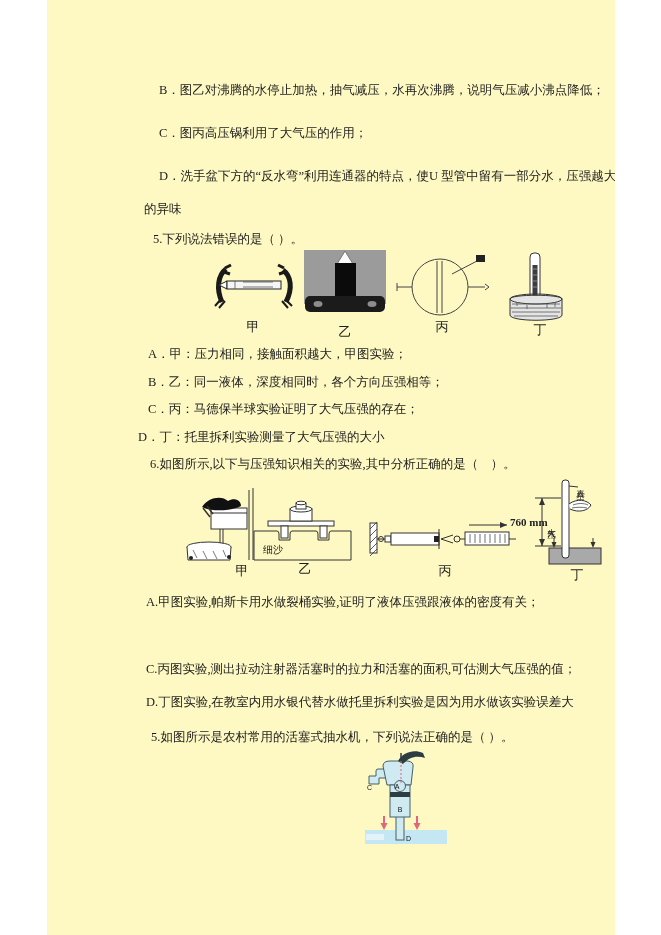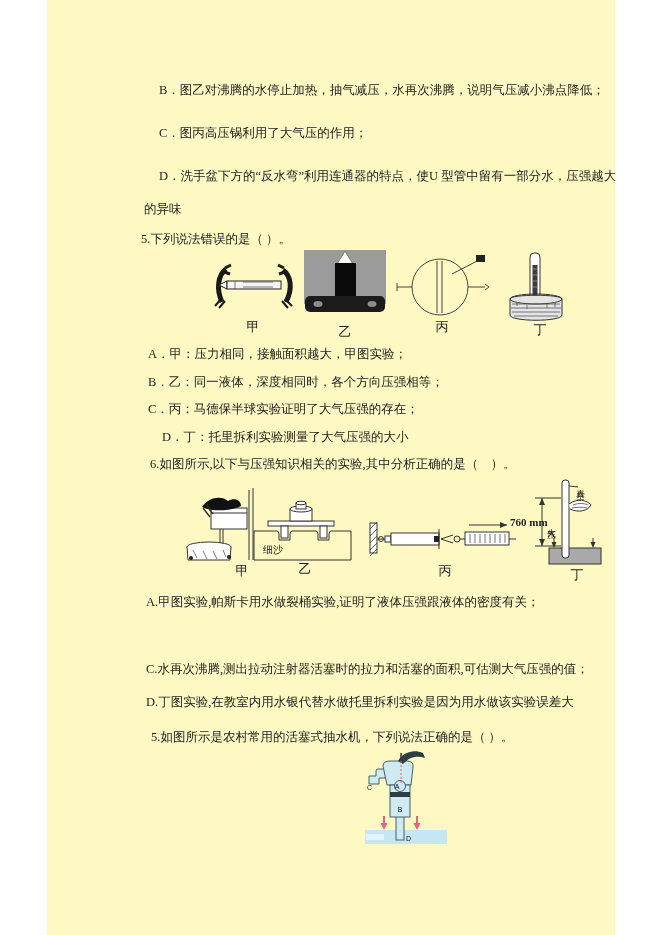--- a/index.html
+++ b/index.html
@@ -16,21 +16,21 @@
 </head>
 <body>
 
 <div id="page">
 
   <div class="t" style="left:112px;top:82px">B．图乙对沸腾的水停止加热，抽气减压，水再次沸腾，说明气压减小沸点降低；</div>
   <div class="t" style="left:112px;top:125px">C．图丙高压锅利用了大气压的作用；</div>
   <div class="t" style="left:112px;top:168px">D．洗手盆下方的“反水弯”利用连通器的特点，使U 型管中留有一部分水，压强越大</div>
   <div class="t" style="left:97px;top:201px">的异味</div>
 
-  <div class="t" style="left:94px;top:231px">5.下列说法错误的是（      ）。</div>
+  <div class="t" style="left:106px;top:231px">5.下列说法错误的是（      ）。</div>
 
   <svg width="84" height="48" viewBox="0 0 84 48" style="left:166px;top:262px">
     <g stroke="#1a1a1a" fill="none" stroke-width="1">
       <path d="M13,7 C5,13 3,27 9,40" stroke-width="5"></path>
       <path d="M9,36 L2,44 M12,39 L6,46" stroke-width="2"></path>
       <path d="M12,6 L18,3 M11,10 L17,12" stroke-width="3"></path>
       <polygon points="14,19 6,23 14,27" fill="#fdfdfd" stroke="#222"></polygon>
       <rect x="14" y="19" width="54" height="8" fill="#f5f5f5" stroke="#222"></rect>
       <path d="M22,19 V27 M30,20 H60 M30,25 H60" stroke="#555" stroke-width="0.8"></path>
       <path d="M70,8 C78,14 80,26 73,40" stroke-width="5"></path>
@@ -73,21 +73,21 @@
   </svg>
 
   <div class="figlabel" style="left:196px;top:318px">甲</div>
   <div class="figlabel" style="left:288px;top:323px">乙</div>
   <div class="figlabel" style="left:385px;top:318px">丙</div>
   <div class="figlabel" style="left:483px;top:321px">丁</div>
 
   <div class="t" style="left:101px;top:346px">A．甲：压力相同，接触面积越大，甲图实验；</div>
   <div class="t" style="left:101px;top:374px">B．乙：同一液体，深度相同时，各个方向压强相等；</div>
   <div class="t" style="left:101px;top:401px">C．丙：马德保半球实验证明了大气压强的存在；</div>
-  <div class="t" style="left:115px;top:429px">D．丁：托里拆利实验测量了大气压强的大小</div>
+  <div class="t" style="left:91px;top:429px">D．丁：托里拆利实验测量了大气压强的大小</div>
 
   <div class="t" style="left:103px;top:456px">6.如图所示,以下与压强知识相关的实验,其中分析正确的是（　）。</div>
 
   <svg width="76" height="84" viewBox="0 0 76 84" style="left:136px;top:486px">
     <g stroke="#333" fill="none" stroke-width="1">
       <line x1="66" y1="4" x2="66" y2="74"></line>
       <line x1="70" y1="2" x2="70" y2="74"></line>
       <rect x="28" y="22" width="36" height="21" fill="#fff"></rect>
       <path d="M28,27 H64"></path>
       <path d="M19,21 C25,11 39,9 45,15 C51,11 58,14 58,20 C49,25 28,26 19,21 Z" fill="#111" stroke="none"></path>
@@ -159,21 +159,21 @@
   <div class="vtext" style="left:528px;top:483px">真空</div>
   <div class="smalltext" style="left:463px;top:516px">760 mm</div>
   <div class="vtext" style="left:499px;top:522px">大气压</div>
 
   <div class="figlabel" style="left:185px;top:562px">甲</div>
   <div class="figlabel" style="left:248px;top:560px">乙</div>
   <div class="figlabel" style="left:388px;top:562px">丙</div>
   <div class="figlabel" style="left:520px;top:566px">丁</div>
 
   <div class="t" style="left:99px;top:594px">A.甲图实验,帕斯卡用水做裂桶实验,证明了液体压强跟液体的密度有关；</div>
-  <div class="t" style="left:99px;top:661px">C.水再次沸腾,测出拉动注射器活塞时的拉力和活塞的面积,可估测大气压强的值；</div>
+  <div class="t" style="left:99px;top:661px">C.丙图实验,测出拉动注射器活塞时的拉力和活塞的面积,可估测大气压强的值；</div>
   <div class="t" style="left:99px;top:694px">D.丁图实验,在教室内用水银代替水做托里拆利实验是因为用水做该实验误差大</div>
 
   <div class="t" style="left:104px;top:729px">5.如图所示是农村常用的活塞式抽水机，下列说法正确的是（      ）。</div>
 
   <svg width="82" height="98" viewBox="0 0 82 98" style="left:318px;top:750px">
     <rect x="0" y="80" width="82" height="14" fill="#c5e7f3"></rect>
     <rect x="1" y="84" width="18" height="6" fill="#e2f4fa" stroke="none"></rect>
     <g stroke="#44606a" stroke-width="1">
       <rect x="31" y="64" width="8" height="26" fill="#cfeaf0"></rect>
       <path d="M25,19 H13 Q11,19 11,21 V26 H4 V34 H14 V28 H25 Z" fill="#cfeaf0"></path>

